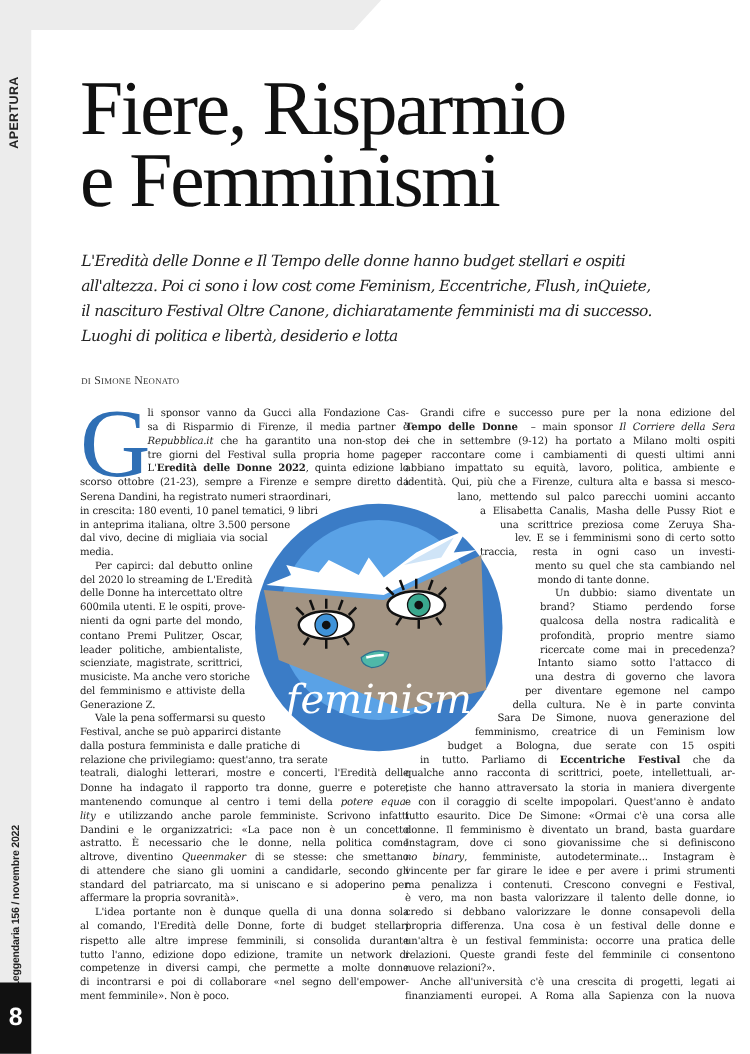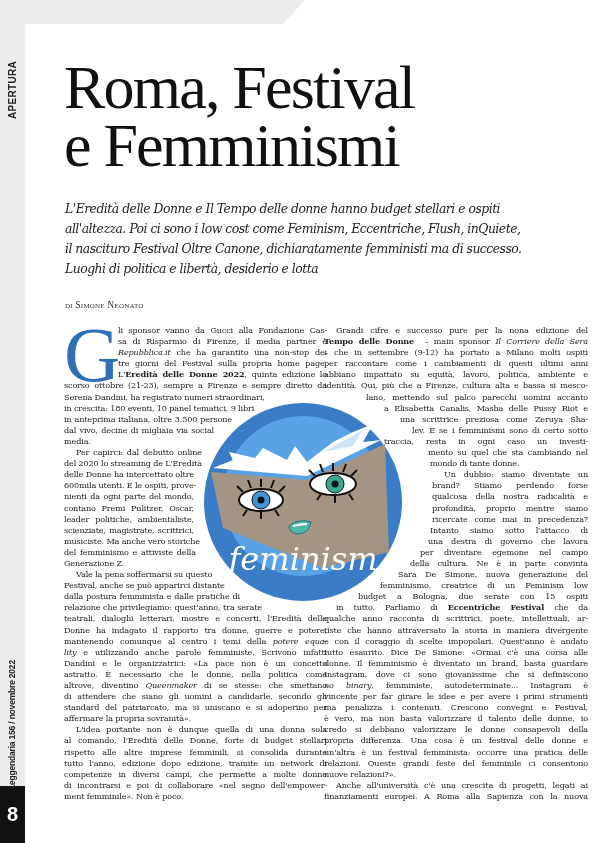--- a/index.html
+++ b/index.html
@@ -42,21 +42,21 @@
 
 <div class="section-tag">
   <span>APERTURA</span>
 </div>
 <div class="folio-meta">
   <span>Leggendaria 156 / novembre 2022</span>
 </div>
 <div class="page-number">8</div>
 
 <h1 class="title">
-  <span>Roma, Festival</span><br>
+  <span>Fiere, Risparmio</span><br>
   <span>e Femminismi</span>
 </h1>
 
 <p class="subtitle">
   <span>L'Eredità delle Donne e Il Tempo delle donne hanno budget stellari e ospiti</span><br>
   <span>all'altezza. Poi ci sono i low cost come Feminism, Eccentriche, Flush, inQuiete,</span><br>
   <span>il nascituro Festival Oltre Canone, dichiaratamente femministi ma di successo.</span><br>
   <span>Luoghi di politica e libertà, desiderio e lotta</span>
 </p>
 

